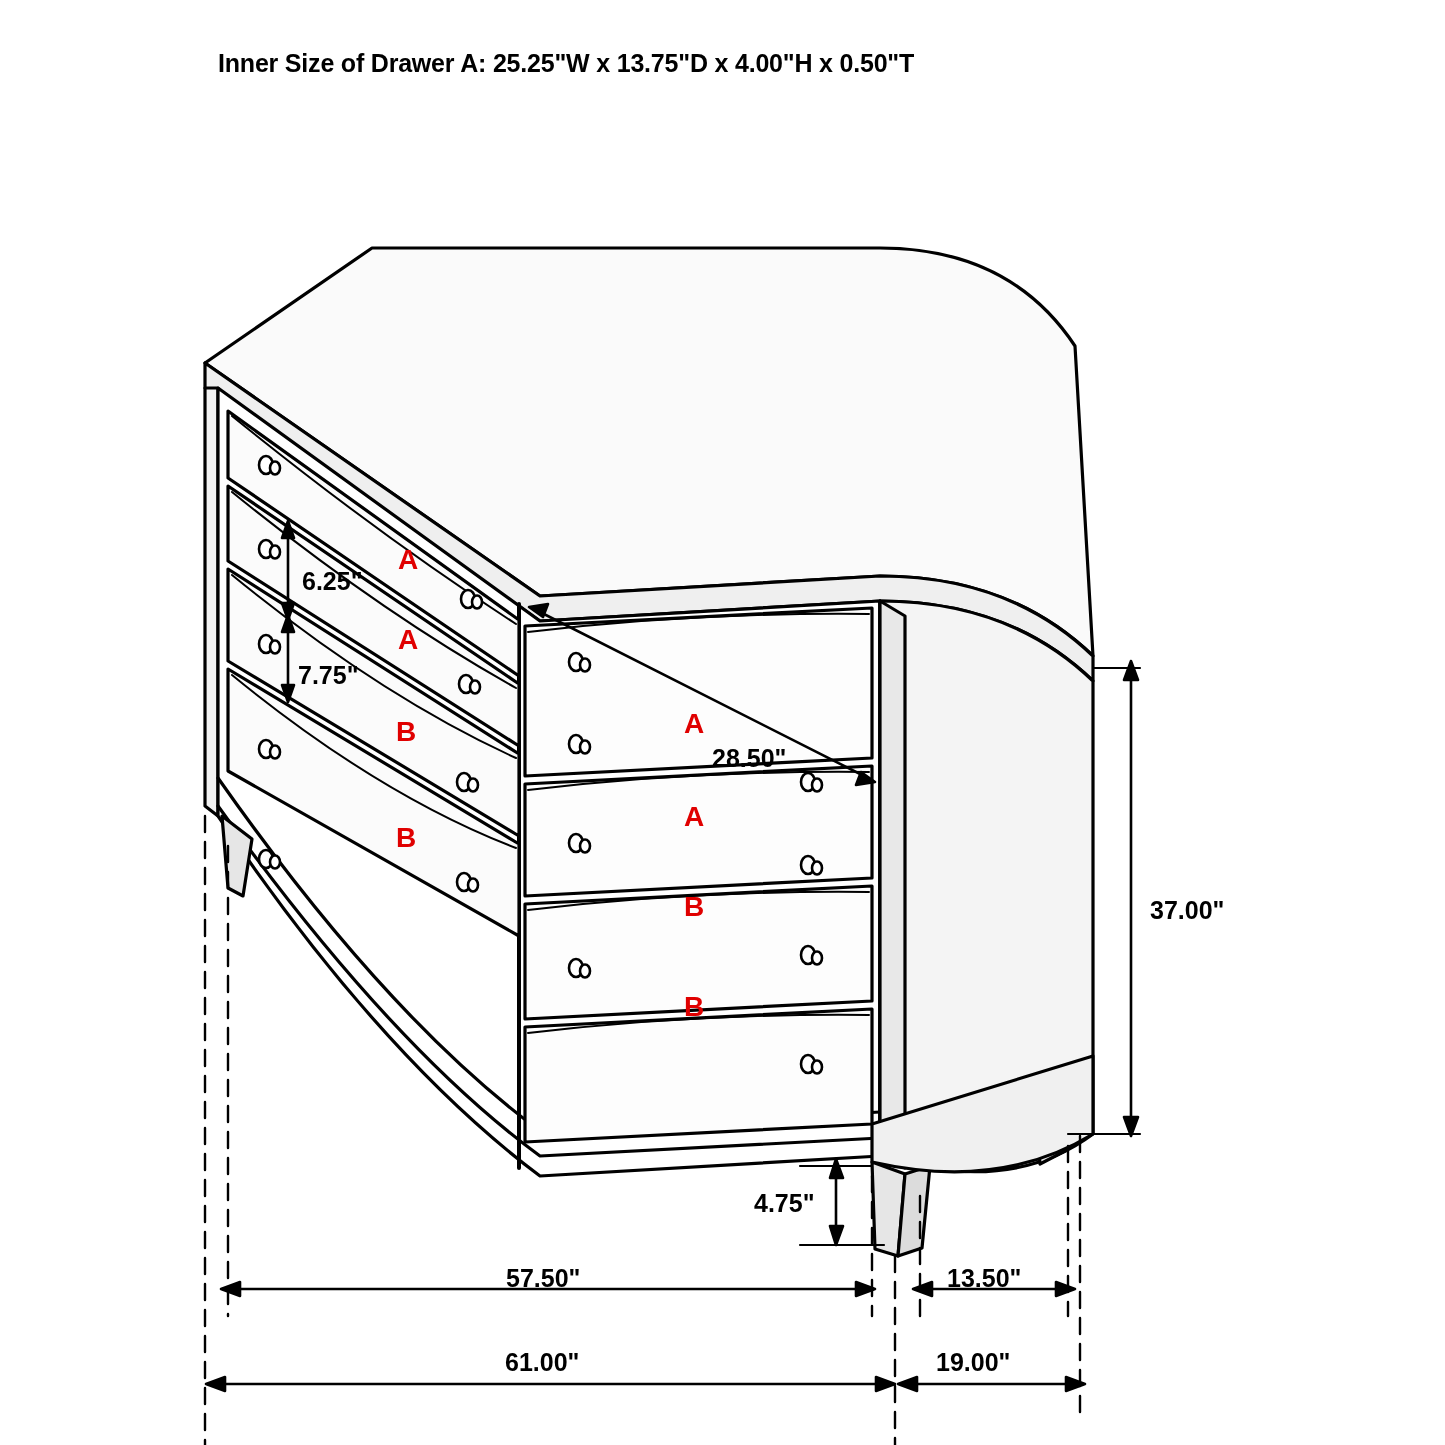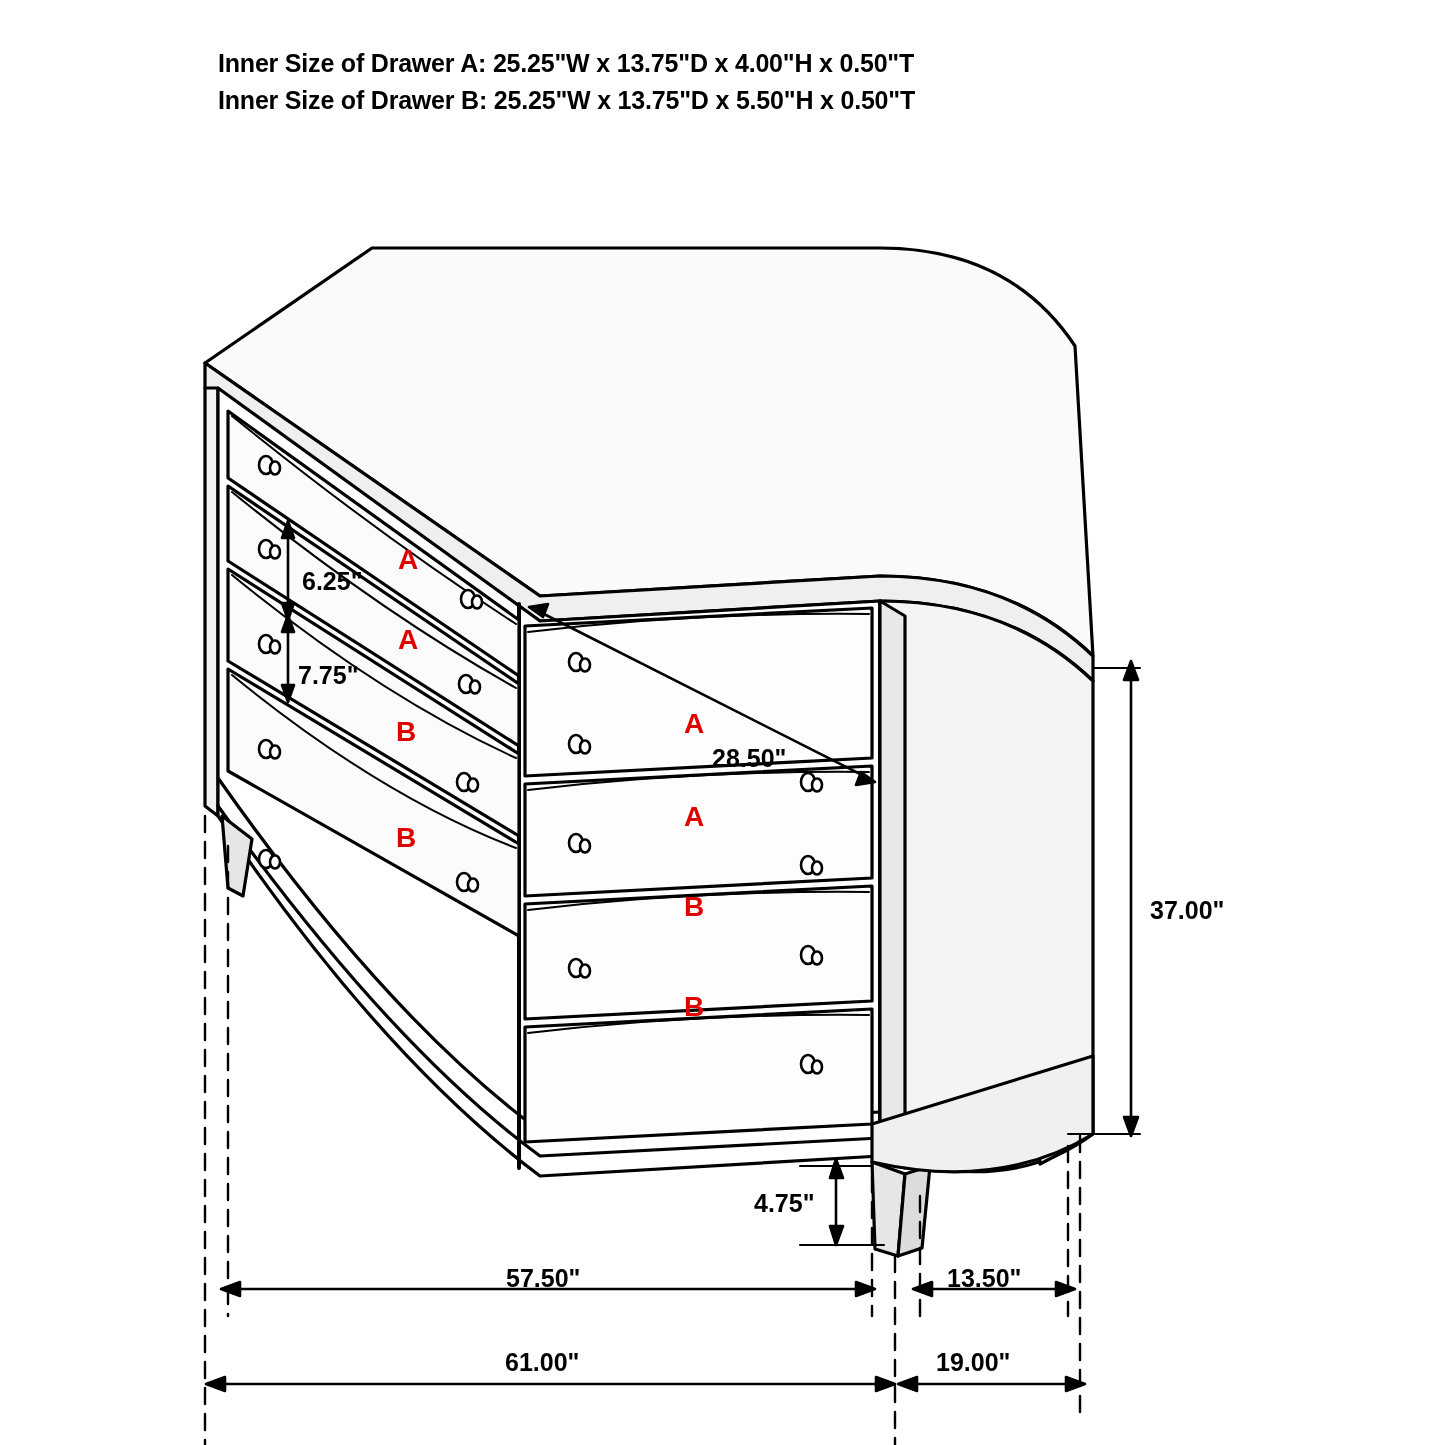--- a/index.html
+++ b/index.html
@@ -11,21 +11,20 @@
   .dim{position:absolute;font-weight:bold;color:#000;font-size:25px;}
   .lbl{position:absolute;font-weight:bold;color:#e00000;font-size:28px;}
   svg{position:absolute;left:0;top:0;}
 </style>
 </head>
 <body>
 
 <div id="stage">
 
   <div class="hdr hdr1">Inner Size of Drawer A: 25.25"W x 13.75"D x 4.00"H x 0.50"T</div>
-  <div class="hdr hdr2">Inner Size of Drawer B: 25.25"W x 13.75"D x 5.50"H x 0.50"T</div>
 
   <svg width="1445" height="1445" viewBox="0 0 1445 1445">
     <g fill="#ffffff" stroke="#000000" stroke-width="3.2" stroke-linejoin="round" stroke-linecap="round">
 
       <path d="M205,347 L372,232 L880,232 Q1010,232 1075,330 L1093,640 Q1010,560 880,560 L540,580 L205,347 Z" fill="#fafafa"></path>
       <path d="M205,347 L205,372 L540,605 L880,585 Q1010,585 1093,665 L1093,640 Q1010,560 880,560 L540,580 L205,347 Z" fill="#efefef"></path>
 
       <path d="M205,372 L205,790 L218,800 L218,372 Z" fill="#f2f2f2"></path>
 
       <path d="M218,372 L540,605 L880,585 L880,1140 L540,1160 Q380,1040 218,800 Z" fill="#ffffff"></path>

